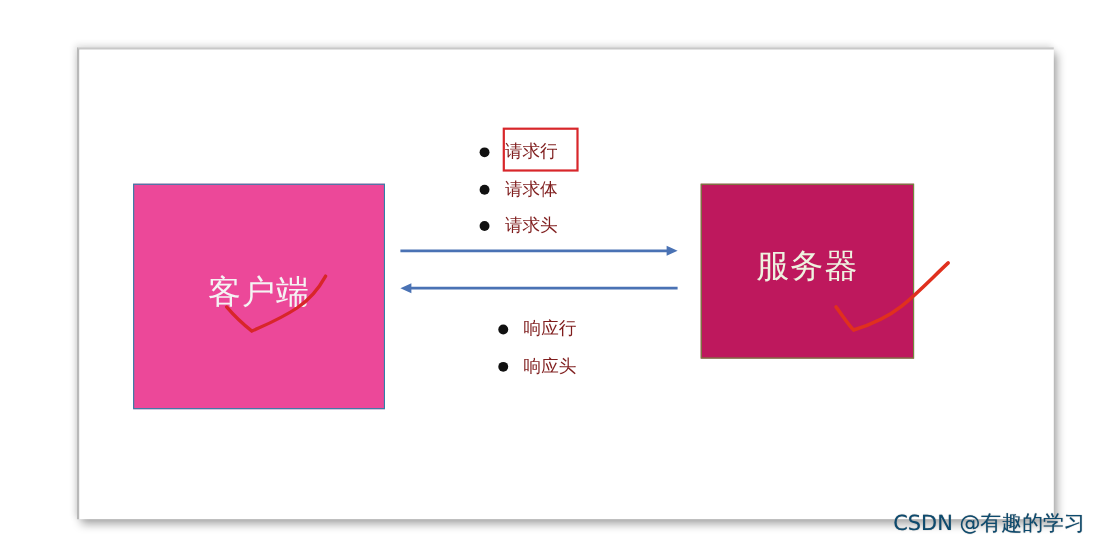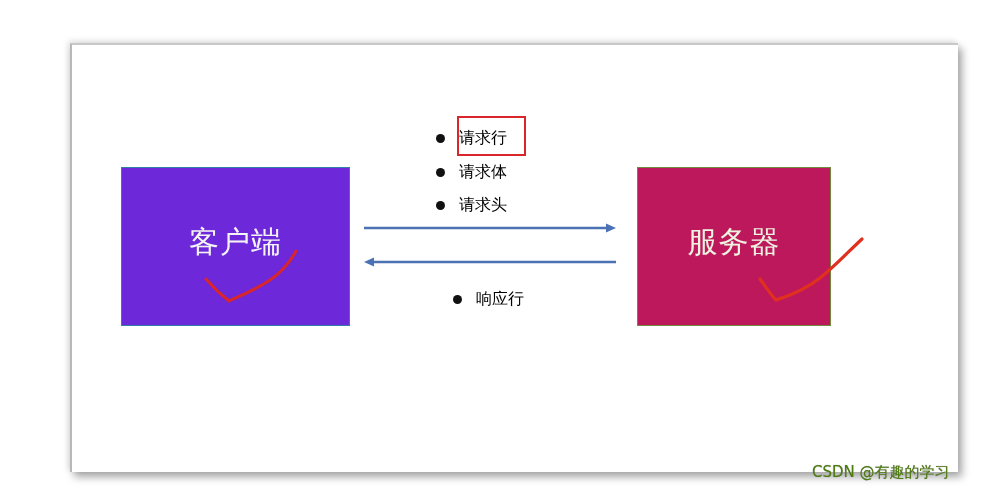--- a/index.html
+++ b/index.html
@@ -10,35 +10,35 @@
     .slide {
       position: absolute; left: 70px; top: 43px; width: 886px; height: 427px;
       background: #ffffff;
       border-top: 2px solid #c8c8c8; border-left: 2px solid #b8b8b8;
       box-shadow: 4px 5px 8px rgba(0,0,0,0.35), -2px -2px 6px rgba(0,0,0,0.12);
     }
     .box {
       position: absolute; display: flex; align-items: center; justify-content: center;
       color: #f4f4f4; font-size: 30px; letter-spacing: 1px;
     }
-    .client { left: 121px; top: 167px; width: 229px; height: 159px; background: #6d28d9; border: 1px solid #2f80a8; box-sizing: border-box; }
+    .client { left: 121px; top: 167px; width: 229px; height: 205px; background: #ec4899; border: 1px solid #2f80a8; box-sizing: border-box; }
     .server { left: 637px; top: 167px; width: 194px; height: 159px; background: #be185d; border: 1px solid #6f8a3c; box-sizing: border-box; color: #eef2e0; }
     .box .label { position: relative; top: -4px; }
-    .list { position: absolute; font-size: 16px; color: #000000; text-align: right; }
+    .list { position: absolute; font-size: 16px; color: #7f1d1d; text-align: right; }
     .list .item { display: flex; align-items: center; height: 33.5px; }
     .list .dot { width: 9px; height: 9px; border-radius: 50%; background: #111; margin-right: 14px; }
     .req-list { left: 436px; top: 122px; }
     .res-list { left: 453px; top: 283px; }
     .highlight {
       position: absolute; left: 457px; top: 116px; width: 69px; height: 40px;
       border: 2px solid #d8262a; box-sizing: border-box;
     }
     svg.overlay { position: absolute; left: 0; top: 0; }
     .watermark {
-      position: absolute; left: 812px; top: 463px; font-size: 15px; color: #4d7c0f;
+      position: absolute; left: 812px; top: 463px; font-size: 19px; color: #0c4a6e;
       text-shadow: 0 0 1px #888;
     }
   </style>
 </head>
 <body>
 
 <div class="slide"></div>
 
 <div class="box client">
   <span class="label">客户端</span>
@@ -63,20 +63,24 @@
   </div>
 </div>
 
 <div class="highlight"></div>
 
 <div class="list res-list">
   <div class="item">
     <span class="dot"></span>
     <span>响应行</span>
   </div>
+  <div class="item">
+    <span class="dot"></span>
+    <span>响应头</span>
+  </div>
 </div>
 
 <svg class="overlay" width="997" height="494">
   <g>
     <line x1="364" y1="228" x2="610" y2="228" stroke="#4a72b4" stroke-width="2.5"></line>
     <polygon points="616,228 606,223.5 606,232.5" fill="#4a72b4"></polygon>
   </g>
   <g>
     <line x1="371" y1="262" x2="616" y2="262" stroke="#4a72b4" stroke-width="2.5"></line>
     <polygon points="364,262 374,257.5 374,266.5" fill="#4a72b4"></polygon>

